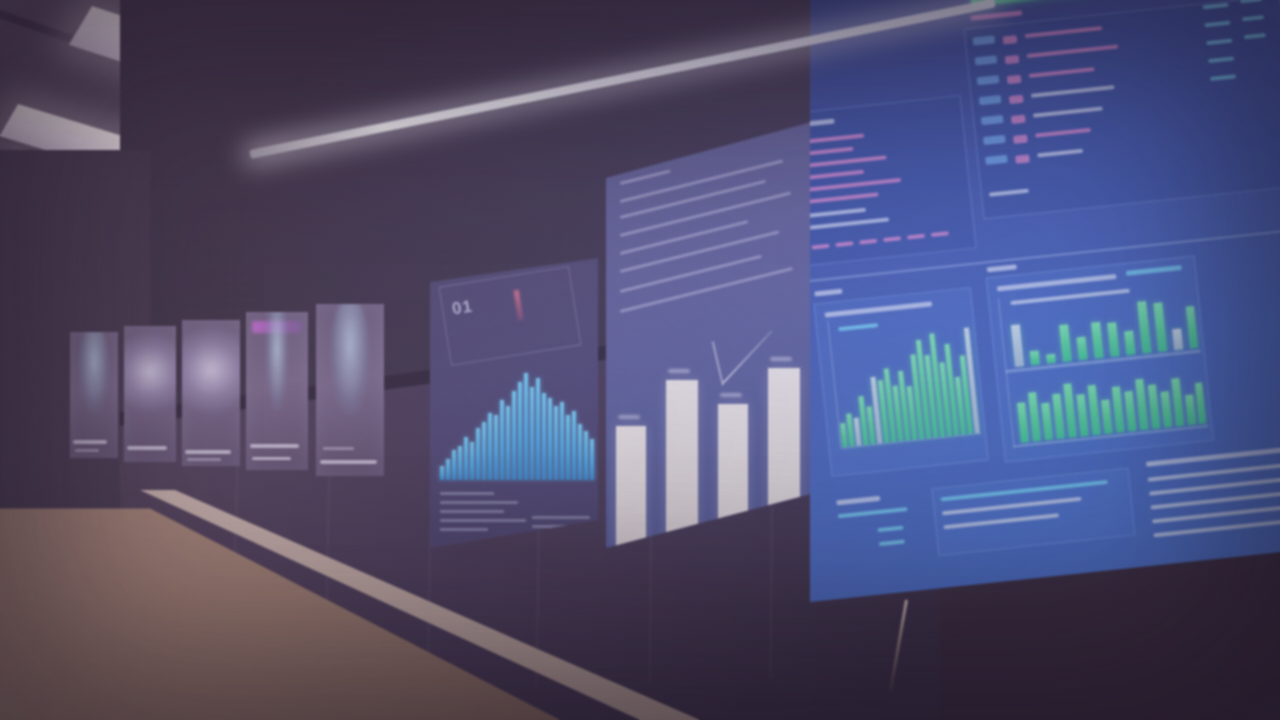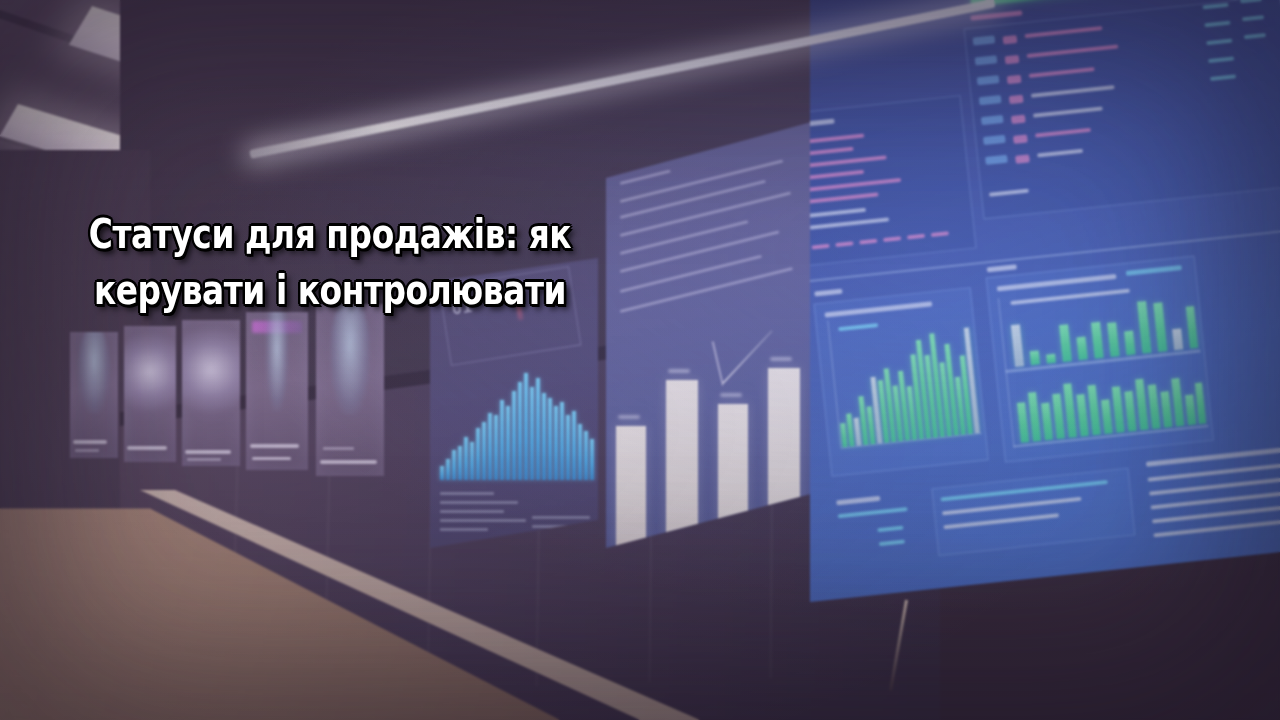--- a/index.html
+++ b/index.html
@@ -559,18 +559,14 @@
   </div>
 
   <div class="cable"></div>
 
   <div class="ledstrip"></div>
 
   <div class="blurlayer"></div>
   <div class="haze"></div>
   <div class="vignette"></div>
 
-  <div class="titlewrap">
-    <div class="tline">Статуси для продажів: як</div>
-    <div class="tline">керувати і контролювати</div>
-  </div>
 
 </div>
 
 </body></html>

